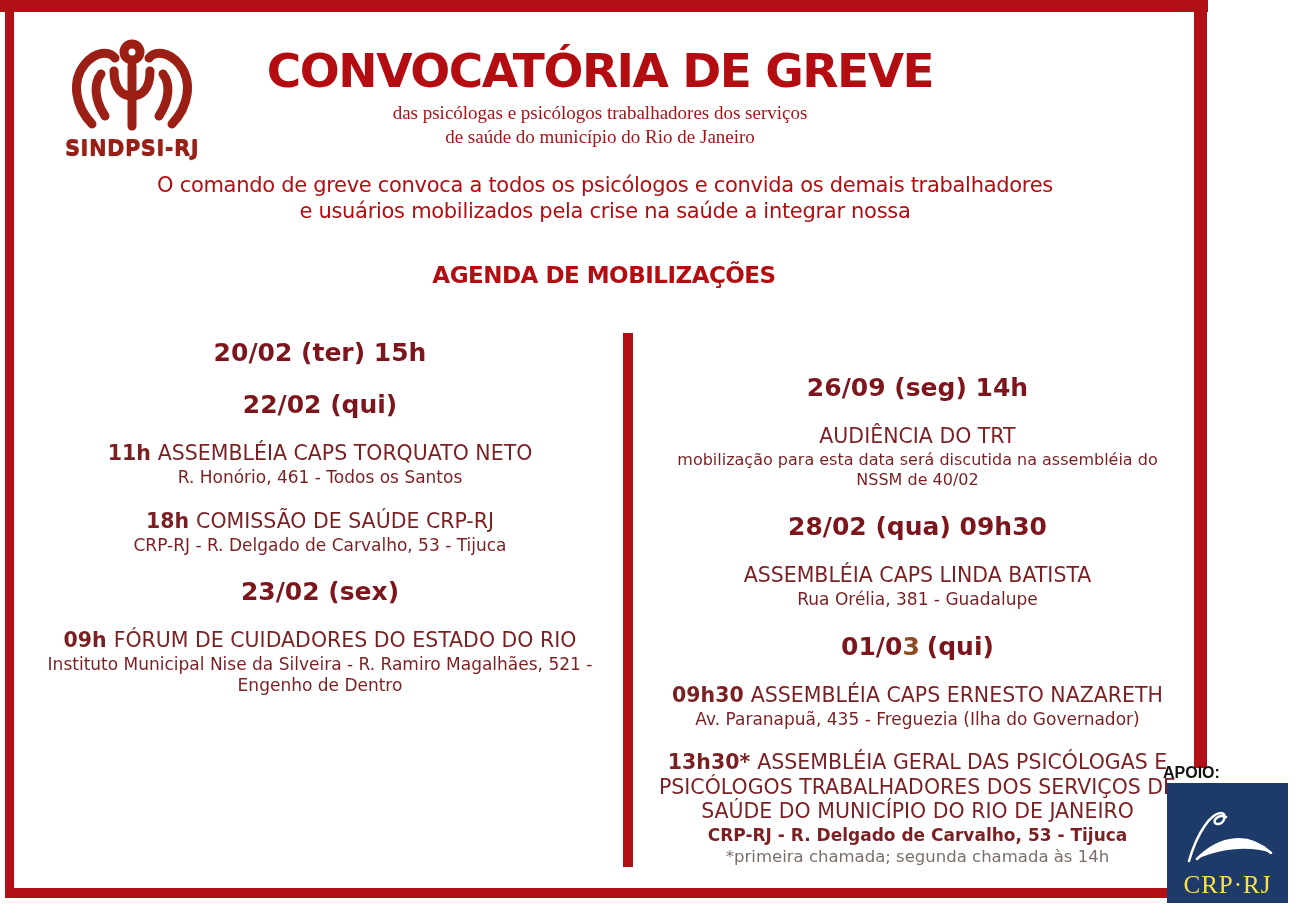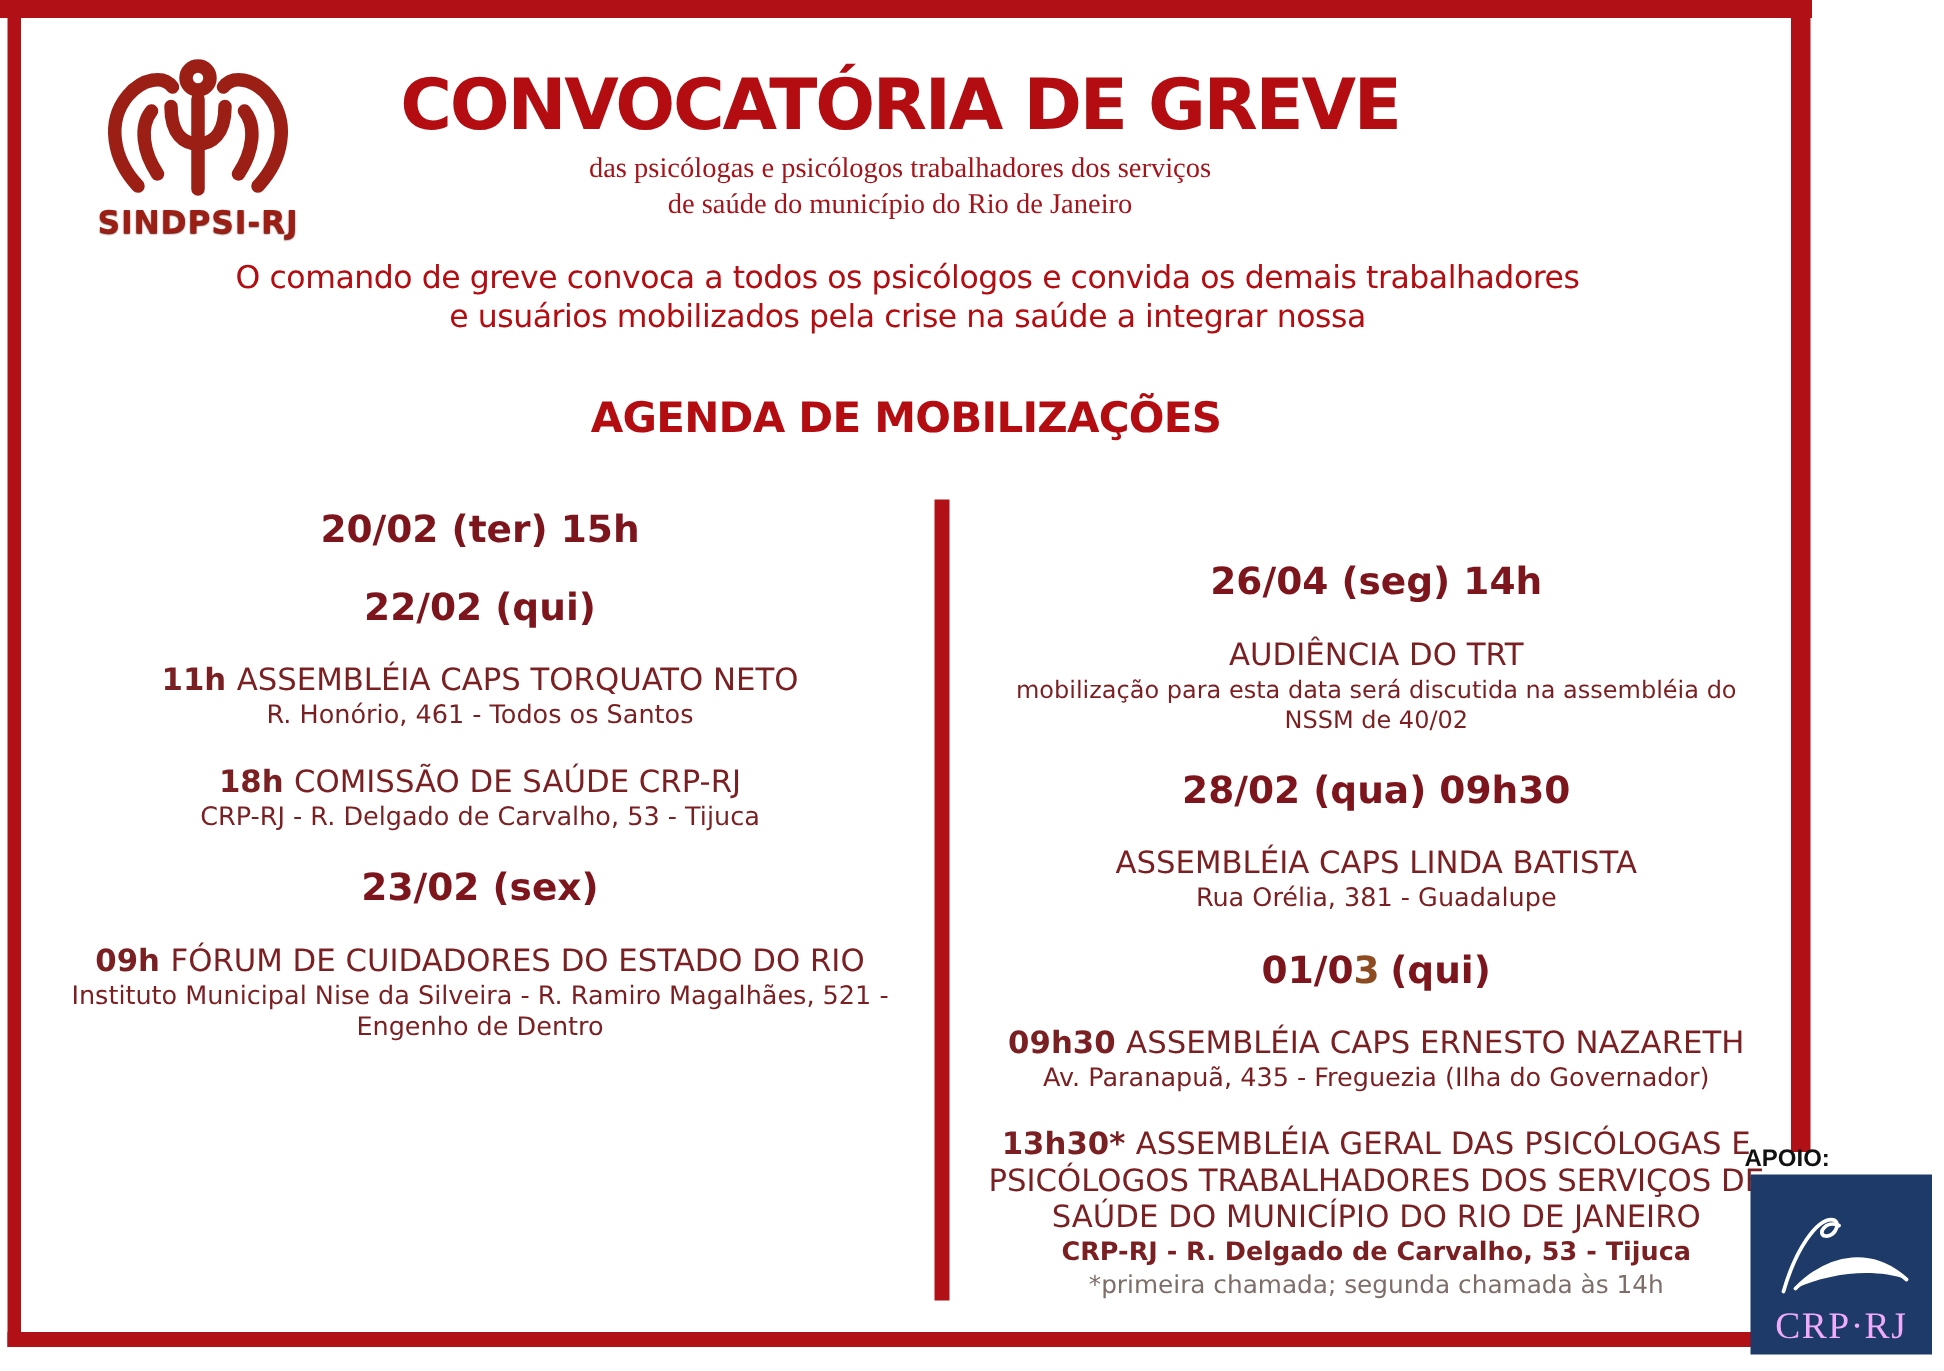--- a/index.html
+++ b/index.html
@@ -27,21 +27,21 @@
               text-shadow:0 1px 1px #5c0d08;margin-top:-4px;}
   .title-block{position:absolute;left:160px;top:46px;width:880px;text-align:center;}
   .main-title{font-size:47px;font-weight:800;color:var(--title-red);letter-spacing:-1.5px;line-height:1.05;}
   .subtitle{font-size:19px;color:#a5141b;line-height:1.3;margin-top:6px;}
   .subtitle div{line-height:1.25;font-family:Liberation Serif, serif;}
 
   .lead{position:absolute;left:60px;top:172px;width:1090px;text-align:center;
         font-size:21px;font-weight:normal;color:var(--title-red);letter-spacing:-0.3px;line-height:1.25;}
 
   .agenda-title{position:absolute;left:14px;top:262px;width:1180px;text-align:center;
-        font-size:28px;font-weight:800;color:var(--title-red);letter-spacing:-0.5px;}
+        font-size:23px;font-weight:800;color:var(--title-red);letter-spacing:-0.5px;}
 
   
   .col{position:absolute;top:333px;text-align:center;color:var(--text-maroon);}
   .col-left{left:30px;width:580px;}
   .col-right{left:655px;width:525px;}
   .divider{position:absolute;left:623px;top:333px;width:10px;height:534px;background:var(--red);}
 
   .date{font-size:25px;font-weight:bold;color:var(--date-maroon);margin-top:22px;line-height:1.2;}
   .col-left .section:first-child .date{margin-top:5px;}
   .col-right .section:first-child .date{margin-top:40px;}
@@ -54,21 +54,21 @@
   .venue.small{font-size:16px;line-height:1.25;}
   .note{font-size:16.5px;color:var(--note-gray);margin-top:2px;}
   .hl{color:#8d4b21;}
   .date .suffix{margin-left:7px;}
 
   
   .apoio{position:absolute;left:1163px;top:764px;font-size:16px;font-weight:bold;color:#111;
          font-family:"Liberation Sans",sans-serif;}
   .crp-box{position:absolute;left:1167px;top:783px;width:121px;height:120px;background:var(--navy);
            display:flex;flex-direction:column;align-items:center;justify-content:flex-end;}
-  .crp-text{font-family:"Liberation Serif","DejaVu Serif",serif;color:#f0abfc;font-size:25px;
+  .crp-text{font-family:"Liberation Serif","DejaVu Serif",serif;color:#fde047;font-size:25px;
             letter-spacing:1px;margin-bottom:6px;line-height:1;}
   .crp-svg{position:absolute;left:8px;top:8px;}
 </style>
 </head>
 <body>
 
 <div class="page">
 
   <div class="b-top"></div>
   <div class="b-left"></div>
@@ -130,21 +130,21 @@
       <div class="date">23/02 (sex)</div>
       <div class="event">
         <div class="event-title"><b>09h</b><span>FÓRUM DE CUIDADORES DO ESTADO DO RIO</span></div>
         <div class="venue">Instituto Municipal Nise da Silveira - R. Ramiro Magalhães, 521 - Engenho de Dentro</div>
       </div>
     </div>
   </div>
 
   <div class="col col-right">
     <div class="section">
-      <div class="date">26/04 (seg) 14h</div>
+      <div class="date">26/09 (seg) 14h</div>
       <div class="event">
         <div class="event-title"><span>AUDIÊNCIA DO TRT</span></div>
         <div class="venue small">mobilização para esta data será discutida na assembléia do NSSM de 40/02</div>
       </div>
     </div>
 
     <div class="section">
       <div class="date">28/02 (qua) 09h30</div>
       <div class="event">
         <div class="event-title"><span>ASSEMBLÉIA CAPS LINDA BATISTA</span></div>

